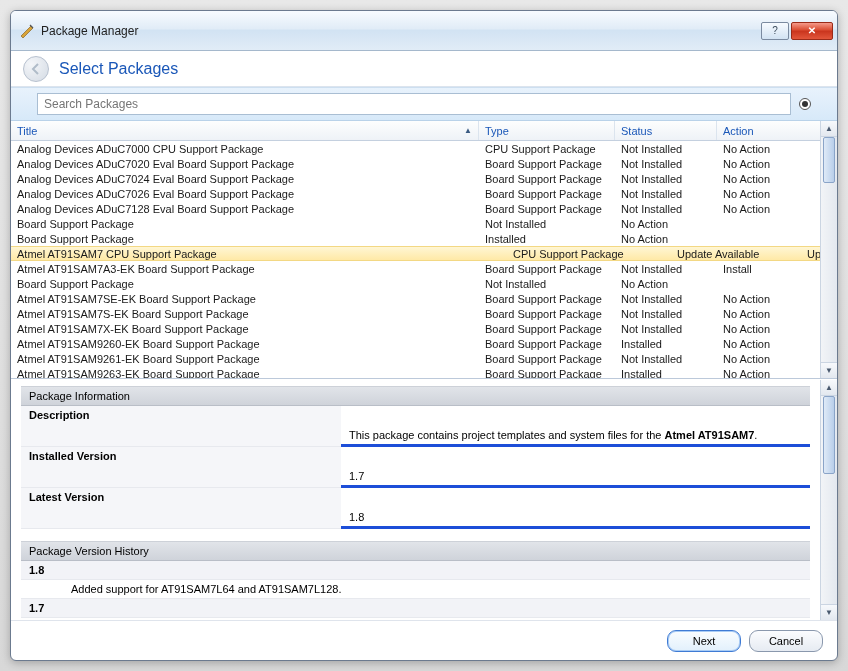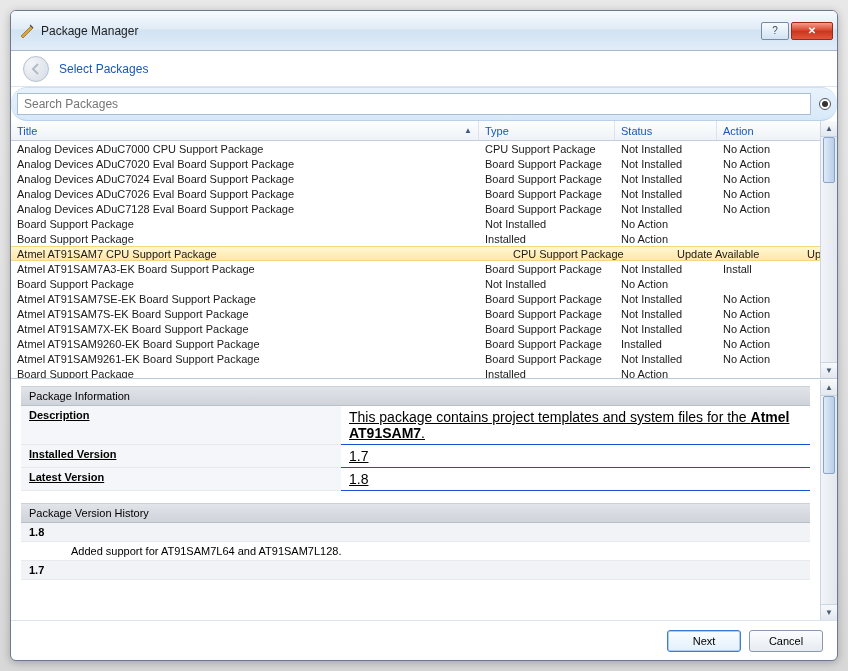--- a/index.html
+++ b/index.html
@@ -55,28 +55,27 @@
   padding: 0 12px; gap: 10px;
   border-bottom: 1px solid #dce4ee;
 }
 .back-btn {
   width: 26px; height: 26px; border-radius: 50%;
   background: radial-gradient(circle at 30% 30%, #f4f6f9, #d4dbe4);
   border: 1px solid #b7c1cf;
   display: flex; align-items:center; justify-content:center;
   color: #9aa6b5; font-size: 14px;
 }
-.subheader .label { color: #1a57b8; font-size: 12px; }
+.subheader .label { color: #1a57b8; font-size: 16px; }
 .search-row {
   background: linear-gradient(#e8f2fc, #d7e9f9);
-  padding: 5px 6px;
+  padding: 5px 26px;
   display: flex; align-items: center; gap: 8px;
   border-top: 1px solid #cddff0;
   border-bottom: 1px solid #b9d2e9;
-  border-radius: 16px;
 }
 .search-input {
   flex: 1;
   height: 22px;
   border: 1px solid #a9bed3;
   padding: 2px 6px;
   font-size: 12px;
   color: #8a8f97;
   background: #fff;
 }
@@ -163,32 +162,33 @@
 }
 .section-hdr {
   background: linear-gradient(#e1e4e9, #cfd3da);
   font-weight: normal;
   padding: 3px 8px;
   font-size: 11px;
   border-top: 1px solid #cdd1d8;
   border-bottom: 1px solid #b9bec7;
 }
 .info-table { width:100%; margin-bottom: 12px;}
-.info-row { display:flex;text-decoration:underline; }
+.info-row { display:flex; }
 .info-label {
   width: 320px;
   padding: 3px 8px;
   font-weight: bold;
   font-size: 11px;
   border-bottom: 1px solid #e7e9ee;
   background: #f5f6f9;
 }
 .info-val {
-  flex:1; padding: 3px 8px; font-size:14px;
-  border-bottom: 1px solid #1d4ed8;
+  flex:1; padding: 3px 8px; font-size:11px;
+  border-bottom: 3px solid #1d4ed8;
+  margin-top: 20px;
 }
 .hist-ver {
   font-weight:bold; font-size:11px;
   padding: 3px 8px;
   background:#f2f3f7;
   border-bottom:1px solid #e7e9ee;
 }
 .hist-note {
   padding: 3px 8px 3px 50px;
   font-size:11px;
@@ -196,21 +196,21 @@
 }
 .footer {
   height: 40px;
   display:flex; align-items:center; justify-content:flex-end;
   gap: 8px; padding: 0 14px;
   border-top: 1px solid #dfe4ec;
 }
 .btn {
   min-width: 74px; height: 22px;
   border: 1px solid #8a98ad;
-  border-radius: 3px;
+  border-radius: 9px;
   background: linear-gradient(#fbfcfe, #e6ebf2);
   font-size: 11px; cursor:pointer;
 }
 .btn.primary {
   border-color: #3f7bd4;
   box-shadow: 0 0 0 1px #a9ccf5 inset;
   background: linear-gradient(#fafdff, #e2f0fc);
 }
 </style>
 </head>
@@ -351,20 +351,21 @@
             <div class="td">Installed</div>
             <div class="td">No Action</div>
           </div>
           <div class="trow">
             <div class="td">Atmel AT91SAM9261-EK Board Support Package</div>
             <div class="td">Board Support Package</div>
             <div class="td">Not Installed</div>
             <div class="td">No Action</div>
           </div>
           <div class="trow">
+            <div class="td">Atmel AT91SAM9263-EK Board Support Package</div>
             <div class="td">Board Support Package</div>
             <div class="td">Installed</div>
             <div class="td">No Action</div>
           </div>
         </div>
     </div>
     <div class="vscroll">
       <div class="sarrow">▲</div>
       <div class="strack">
           <div class="sthumb" style="top:0; height:46px;"></div>

